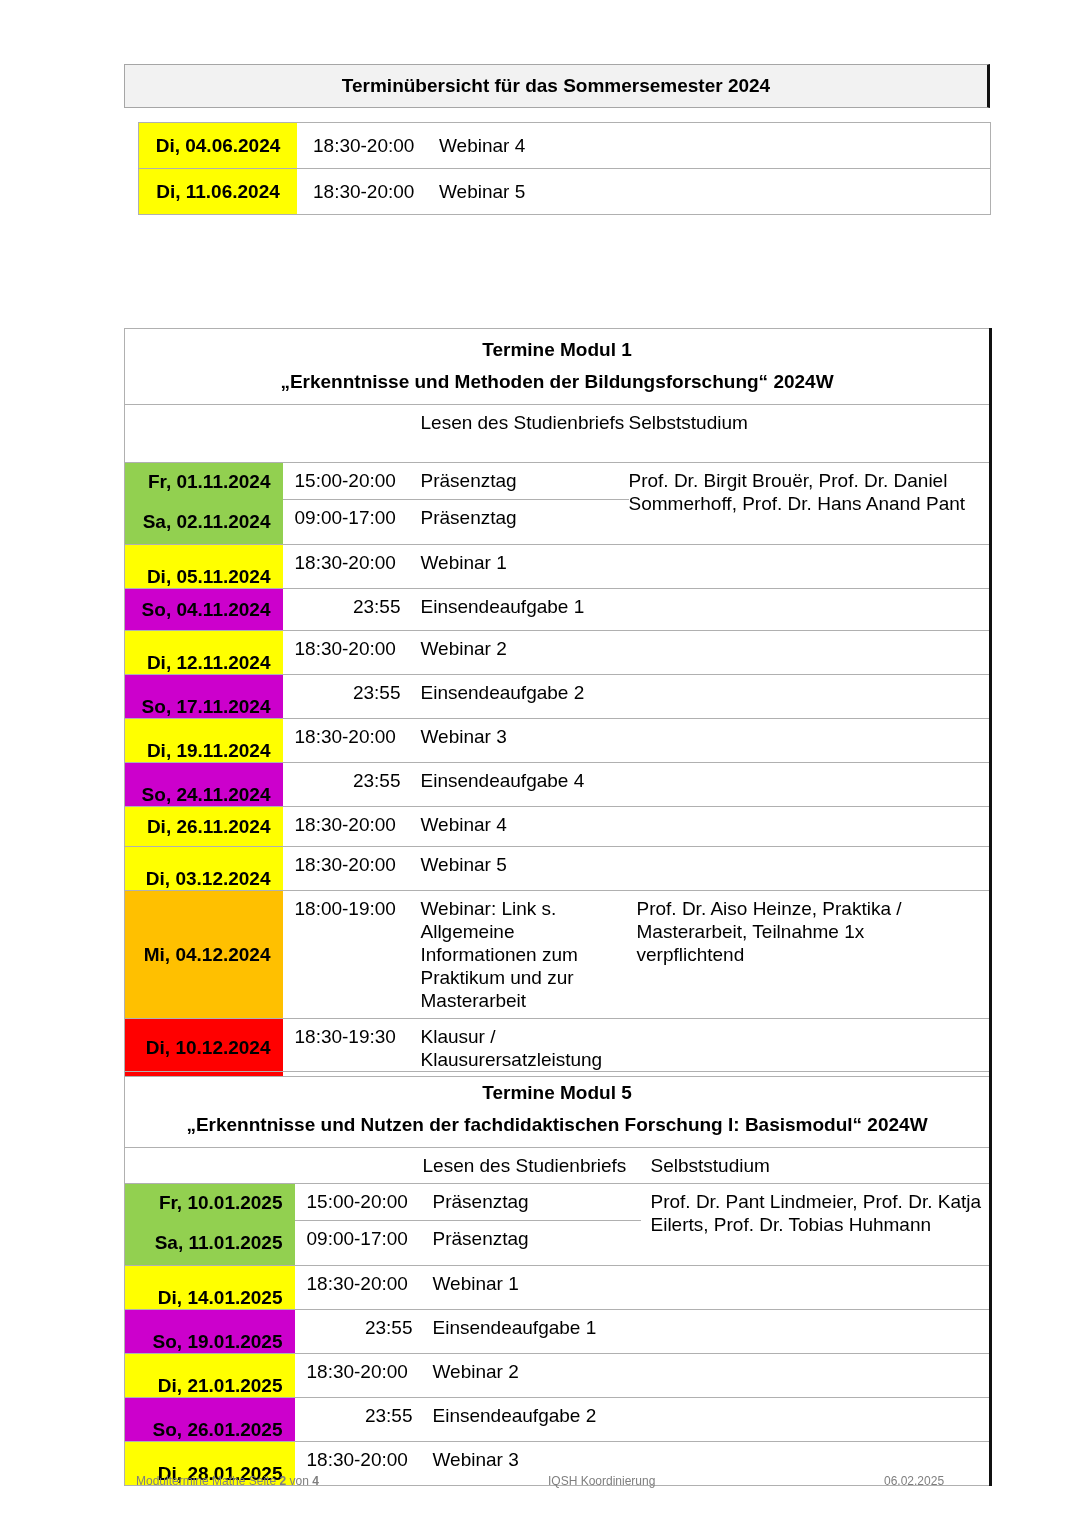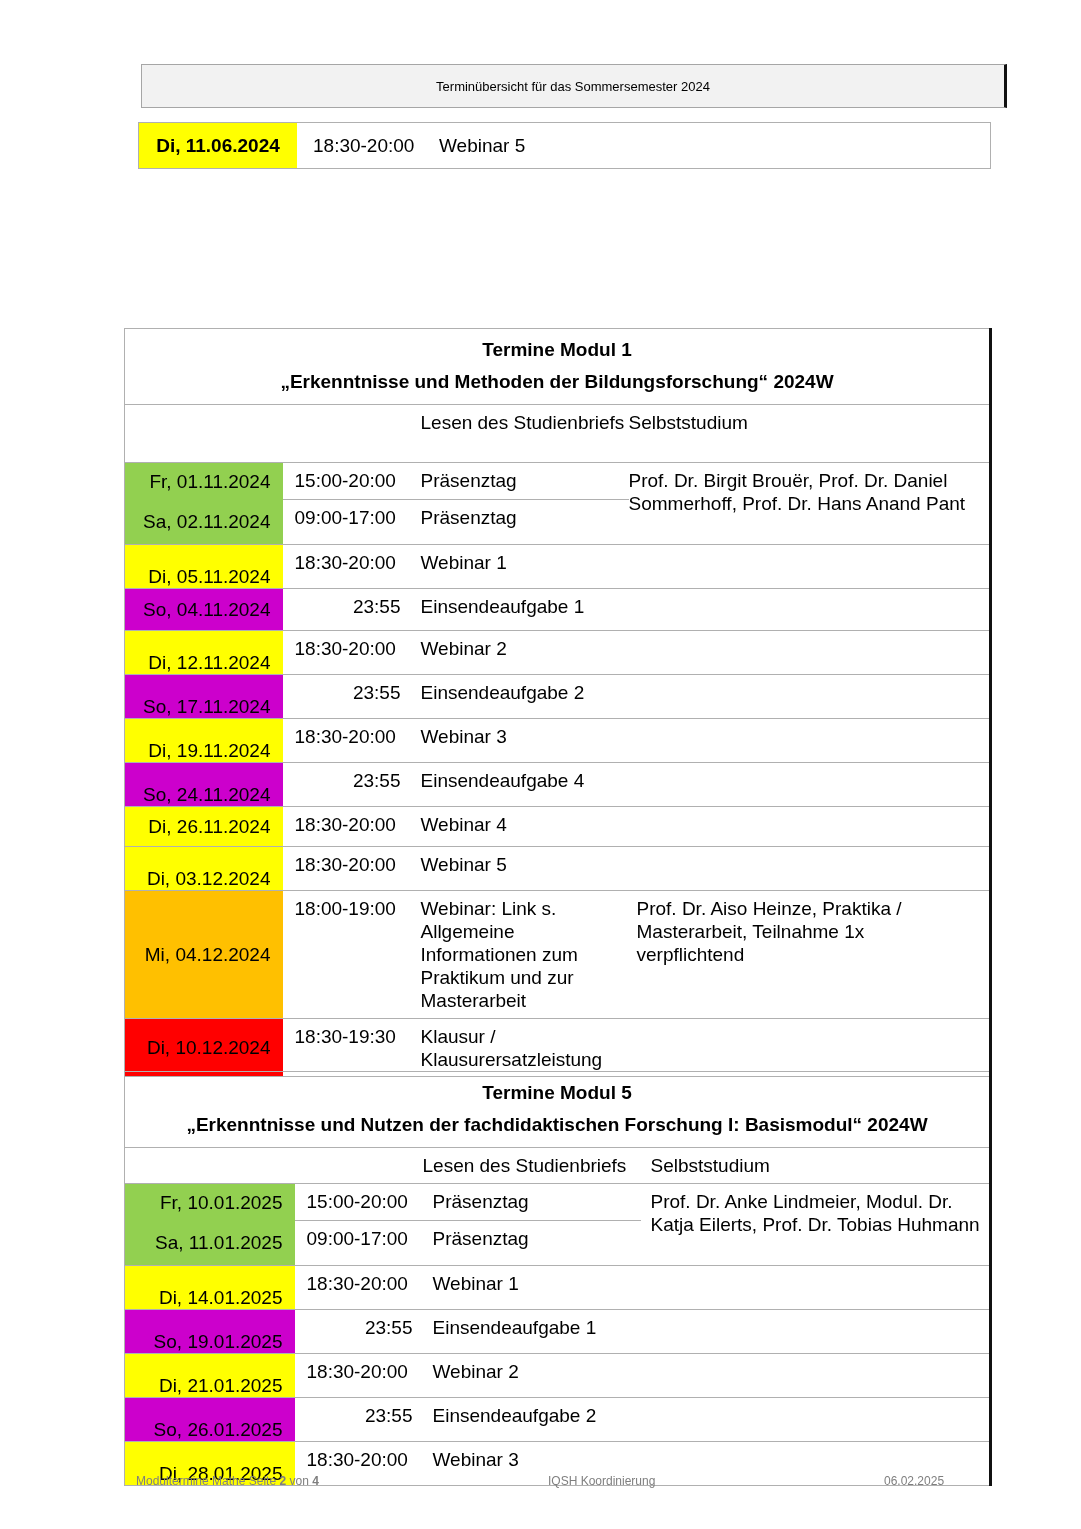--- a/index.html
+++ b/index.html
@@ -1,38 +1,38 @@
 <!DOCTYPE html>
 <html><head>
 <meta charset="utf-8">
 <style>
   html, body { margin: 0; padding: 0; background: #ffffff; }
   body { width: 1081px; height: 1529px; position: relative; font-family: "Liberation Sans", sans-serif; color: #000; font-size: 19px; }
   .abs { position: absolute; }
 
   
-  .title-box { left: 124px; top: 64px; width: 866px; height: 44px; background: #f2f2f2; border: 1px solid #a6a6a6; border-right: 3px solid #111; box-sizing: border-box; display: flex; align-items: center; justify-content: center; font-weight: normal; font-size: 13px; margin-left: 17px; }
+  .title-box { left: 124px; top: 64px; width: 866px; height: 44px; background: #f2f2f2; border: 1px solid #a6a6a6; border-right: 3px solid #111; box-sizing: border-box; display: flex; align-items: center; justify-content: center; font-weight: bold; font-size: 19px; }
 
   table { border-collapse: collapse; position: absolute; table-layout: fixed; }
   td { padding: 0; vertical-align: top; font-size: 19px; line-height: 23px; }
 
   
   #t1 { left: 138px; top: 122px; width: 853px; border: 1.5px solid #b0b0b0; }
   #t1 td { border-top: 1.5px solid #b0b0b0; }
   #t1 .date { width: 158px; text-align: center; font-weight: bold; padding-top: 11px; }
   #t1 .time { width: 126px; padding-left: 16px; padding-top: 11px; }
   #t1 .desc { padding-top: 11px; }
   #t1 tr { height: 46px; }
   #t1 tr.tall { height: 68px; }
 
   
   .mod { left: 124px; width: 868px; border: 1.5px solid #b0b0b0; border-right: 3px solid #111; }
   .mod td { border-top: 1.5px solid #b0b0b0; }
   .mod .head { text-align: center; font-weight: bold; padding-top: 5px; padding-bottom: 6px; line-height: 32px; }
-  .mod .date { text-align: right; font-weight: normal; padding-right: 12px; vertical-align: middle; }
+  .mod .date { text-align: right; font-weight: bold; padding-right: 12px; vertical-align: middle; }
   .mod .time { padding-left: 12px; padding-top: 6px; }
   .mod .time.r { text-align: right; padding-right: 10px; padding-left: 0; }
   .mod .desc { padding-top: 6px; padding-left: 10px; }
   .mod .self { padding-top: 6px; }
   .mod tr.row { height: 36px; }
   .mod tr.row td.date { padding-top: 20px; }
   .nob { border-top: none !important; }
 
   #m4 { top: 328px; }
   #m4 .c-date { width: 158px; }
@@ -52,20 +52,25 @@
   .footer { top: 1474px; font-size: 12px; color: #7f7f7f; font-family: "Liberation Sans", sans-serif; }
   .footer b { font-weight: bold; color: #7f7f7f; }
 </style>
 </head>
 <body>
 
 <div class="abs title-box">Terminübersicht für das Sommersemester 2024</div>
 
 <table id="t1">
   <tbody>
+      <tr>
+    <td class="date yellow">Di, 04.06.2024</td>
+    <td class="time">18:30-20:00</td>
+    <td class="desc">Webinar 4</td>
+  </tr>
   <tr>
     <td class="date yellow">Di, 11.06.2024</td>
     <td class="time">18:30-20:00</td>
     <td class="desc">Webinar 5</td>
   </tr>
 </tbody>
   </table>
 
 <table id="m4" class="mod">
   <colgroup>
@@ -170,21 +175,21 @@
   <tr style="height:36px;">
     <td></td>
     <td></td>
     <td class="desc" style="white-space:nowrap;padding-left:0;">Lesen des Studienbriefs</td>
     <td class="self" style="padding-left:10px;">Selbststudium</td>
   </tr>
   <tr style="height:37px;">
     <td class="date green">Fr, 10.01.2025</td>
     <td class="time">15:00-20:00</td>
     <td class="desc">Präsenztag</td>
-    <td class="self" rowspan="2" style="padding-left:10px;">Prof. Dr. Anke Lindmeier, Modul. Dr. Katja Eilerts, Prof. Dr. Tobias Huhmann</td>
+    <td class="self" rowspan="2" style="padding-left:10px;">Prof. Dr. Pant Lindmeier, Prof. Dr. Katja Eilerts, Prof. Dr. Tobias Huhmann</td>
   </tr>
   <tr style="height:45px;">
     <td class="date green nob">Sa, 11.01.2025</td>
     <td class="time">09:00-17:00</td>
     <td class="desc">Präsenztag</td>
   </tr>
   <tr class="row">
     <td class="date yellow">Di, 14.01.2025</td>
     <td class="time">18:30-20:00</td>
     <td class="desc" colspan="2">Webinar 1</td>

